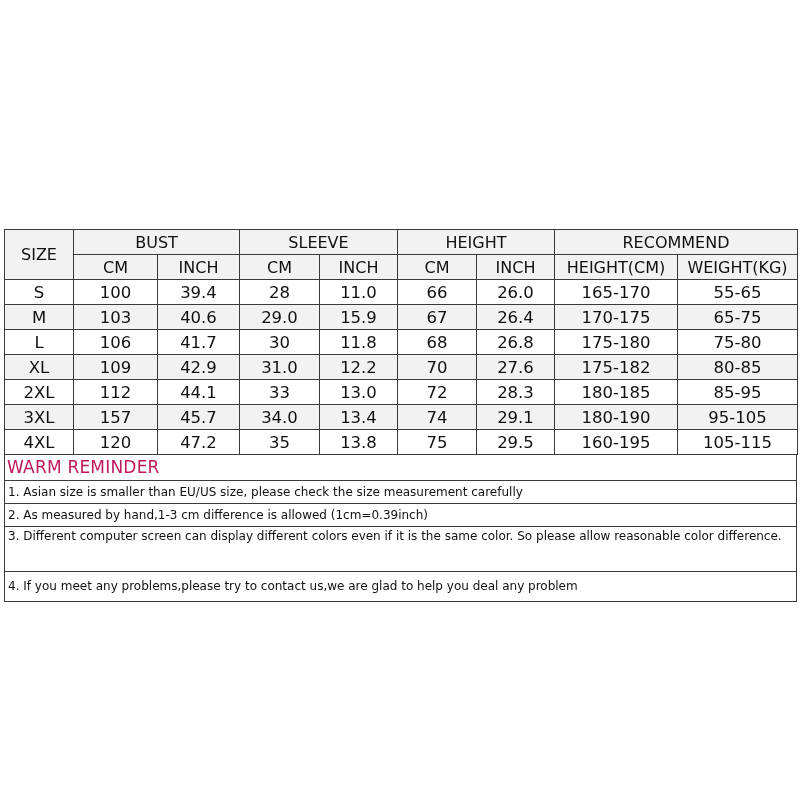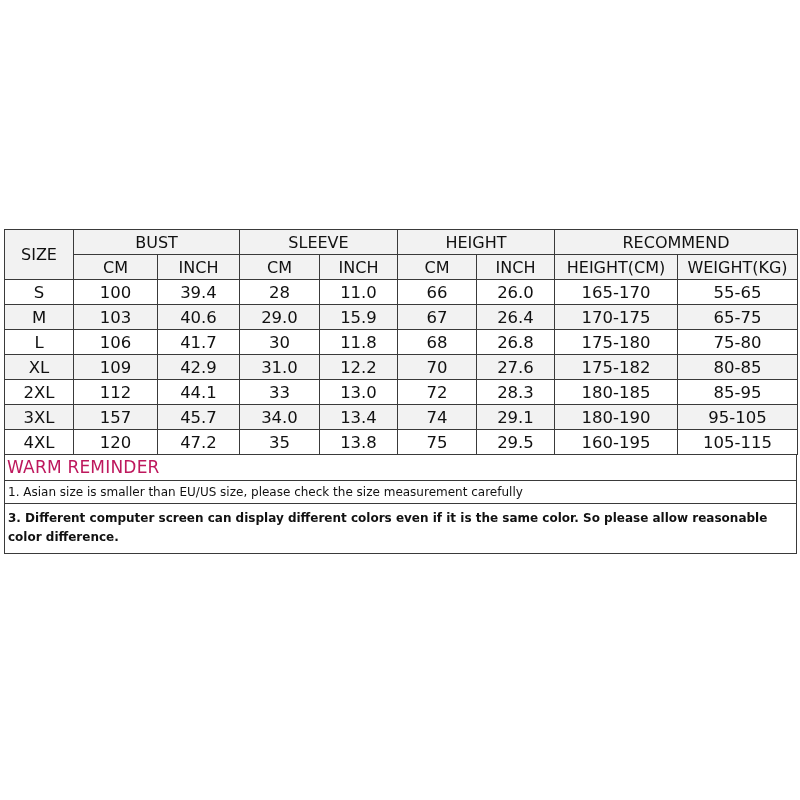--- a/index.html
+++ b/index.html
@@ -73,22 +73,20 @@
     height: 25px;
     padding-left: 2px;
     letter-spacing: 0.2px;
   }
   .notes td.note {
     height: 22px;
   }
   .notes td.note.tall {
     height: 44px;
     vertical-align: top;
-    padding-top: 5px;
-    font-weight: bold;
   }
   .notes td.note.last {
     height: 29px;
   }
 </style>
 </head>
 <body>
 
 <div class="chart-wrap">
   <table class="size-table">
@@ -205,17 +203,23 @@
 
   <table class="notes">
     <tbody>
         <tr>
       <td class="reminder-title">WARM REMINDER</td>
     </tr>
     <tr>
       <td class="note">1. Asian size is smaller than EU/US size, please check the size measurement carefully</td>
     </tr>
     <tr>
+      <td class="note">2. As measured by hand,1-3 cm difference is allowed (1cm=0.39inch)</td>
+    </tr>
+    <tr>
       <td class="note tall" style="white-space:normal;">3. Different computer screen can display different colors even if it is the same color. So please allow reasonable color difference.</td>
+    </tr>
+    <tr>
+      <td class="note last">4. If you meet any problems,please try to contact us,we are glad to help you deal any problem</td>
     </tr>
   </tbody>
     </table>
 </div>
 
 </body></html>

